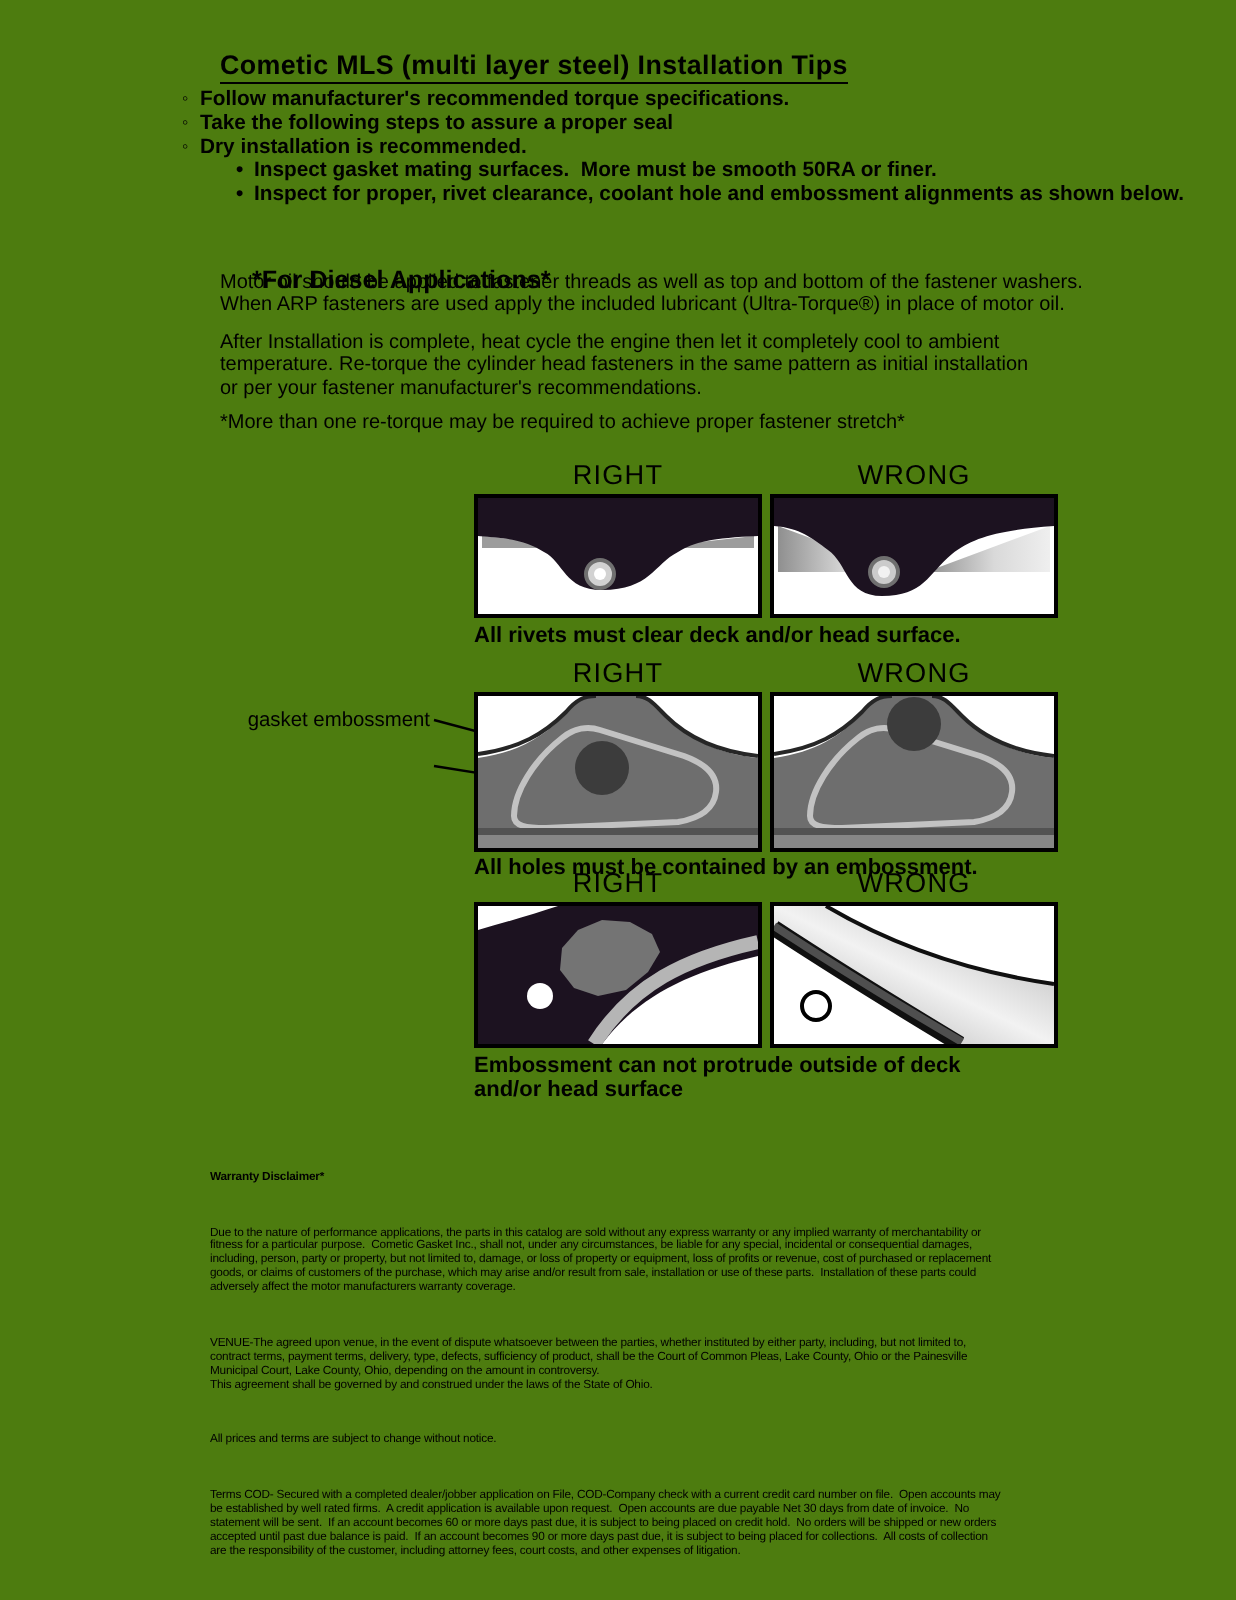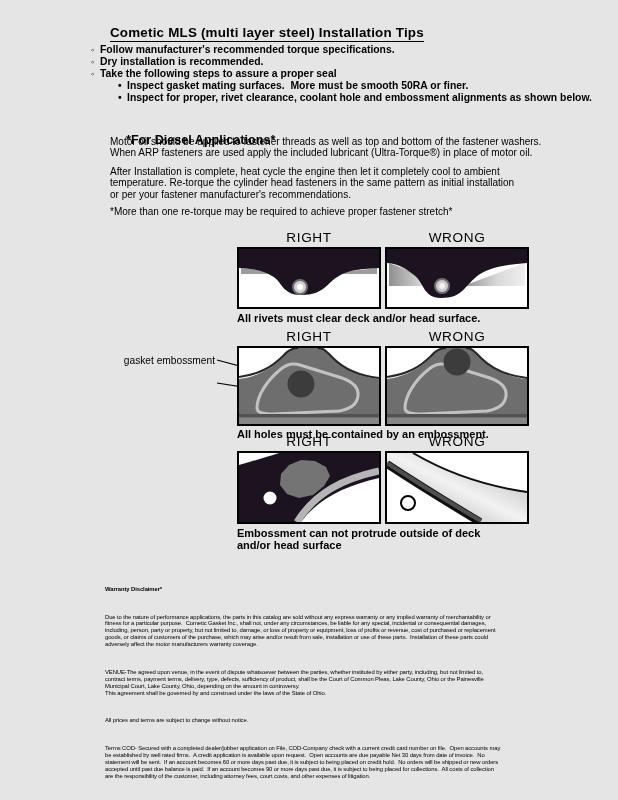--- a/index.html
+++ b/index.html
@@ -1,17 +1,17 @@
 <!DOCTYPE html>
 <html><head>
 <meta charset="utf-8">
 <style>
   html,body { margin:0; padding:0; background:#ffffff; }
   .page {
-    position:relative; width:618px; height:800px; background:#e5e5e5;
+    position:relative; width:618px; height:800px; background:#4d7c0f;
     font-family:"Liberation Sans", sans-serif; color:#000; overflow:hidden;
   }
   .title {
     position:absolute; left:110px; top:25px; margin:0;
     font-size:13.4px; font-weight:bold; letter-spacing:0.2px;
     border-bottom:1.6px solid #000; padding-bottom:1px;
   }
   .tips { position:absolute; left:91px; top:44px; font-size:10.4px; line-height:11.6px; }
   .tip { white-space:pre;font-weight:bold; }
   .tip .m1 { display:inline-block; width:9px; font-size:9px; vertical-align:0.5px; }
@@ -37,22 +37,22 @@
 </style>
 </head>
 <body>
 
 <div class="page">
 
   <h1 class="title">Cometic MLS (multi layer steel) Installation Tips</h1>
 
   <div class="tips">
     <div class="tip"><span class="m1">◦</span><span>Follow manufacturer's recommended torque specifications.</span></div>
+    <div class="tip"><span class="m1">◦</span><span>Take the following steps to assure a proper seal</span></div>
     <div class="tip"><span class="m1">◦</span><span>Dry installation is recommended.</span></div>
-    <div class="tip"><span class="m1">◦</span><span>Take the following steps to assure a proper seal</span></div>
     <div class="tip sub"><span class="m2">•</span><span>Inspect gasket mating surfaces.  More must be smooth 50RA or finer.</span></div>
     <div class="tip sub"><span class="m2">•</span><span>Inspect for proper, rivet clearance, coolant hole and embossment alignments as shown below.</span></div>
   </div>
 
   <h2 class="diesel-h">*For Diesel Applications*</h2>
   <p class="body p1">Motor oil should be applied to fastener threads as well as top and bottom of the fastener washers.
 When ARP fasteners are used apply the included lubricant (Ultra-Torque®) in place of motor oil.</p>
   <p class="body p2">After Installation is complete, heat cycle the engine then let it completely cool to ambient
 temperature. Re-torque the cylinder head fasteners in the same pattern as initial installation
 or per your fastener manufacturer's recommendations.</p>

